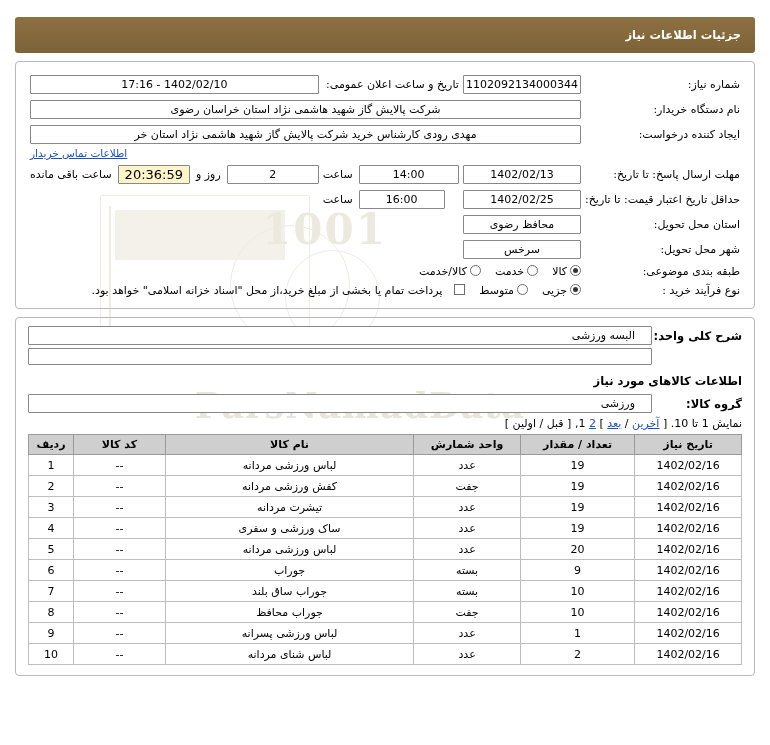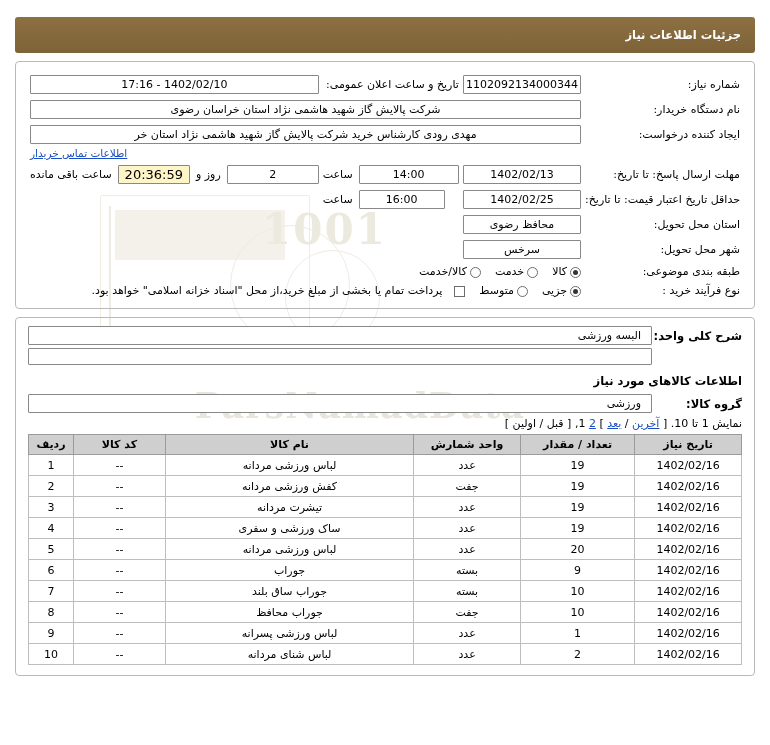--- a/index.html
+++ b/index.html
@@ -185,21 +185,21 @@
     background: #333;
   }
   .chk {
     width: 11px; height: 11px;
     border: 1px solid #6d6d6d;
     display: inline-block;
     background: #fff;
     vertical-align: -1px;
     margin-left: 4px;
   }
-  .opt { font-size: 11px; white-space: nowrap; margin-left: 14px; display: inline-flex; align-items: flex-end; }
+  .opt { font-size: 11px; white-space: nowrap; margin-left: 14px; display: inline-flex; align-items: flex-start; }
   .opts-row { display: flex; align-items: center; justify-content: flex-start; }
 
   .note { font-size: 11px; margin-right: 8px; }
 
   
   .section2 {
     position: relative;
     z-index: 1;
     margin: 8px 15px 0 15px;
     border: 1px solid #b9b9b9;
@@ -208,21 +208,21 @@
     background: transparent;
   }
   .row2 { display: flex; align-items: center; gap: 8px; margin-bottom: 3px; }
   .row2 .title-lbl { font-weight: bold; font-size: 11.5px; white-space: nowrap; width: 82px; text-align: right; }
   .row2 .val-box {
     flex: 1;
     border: 1px solid #888;
     background: #fff;
     height: 19px; line-height: 17px;
     font-size: 11px;
-    padding: 0 10px;
+    padding: 0 16px;
     text-align: right;
     border-radius: 1px;
   }
   .row2 .val-box.empty { height: 17px; }
   .subhead {
     font-weight: bold;
     font-size: 11.5px;
     text-align: right;
     margin: 9px 0 6px 0;
   }

